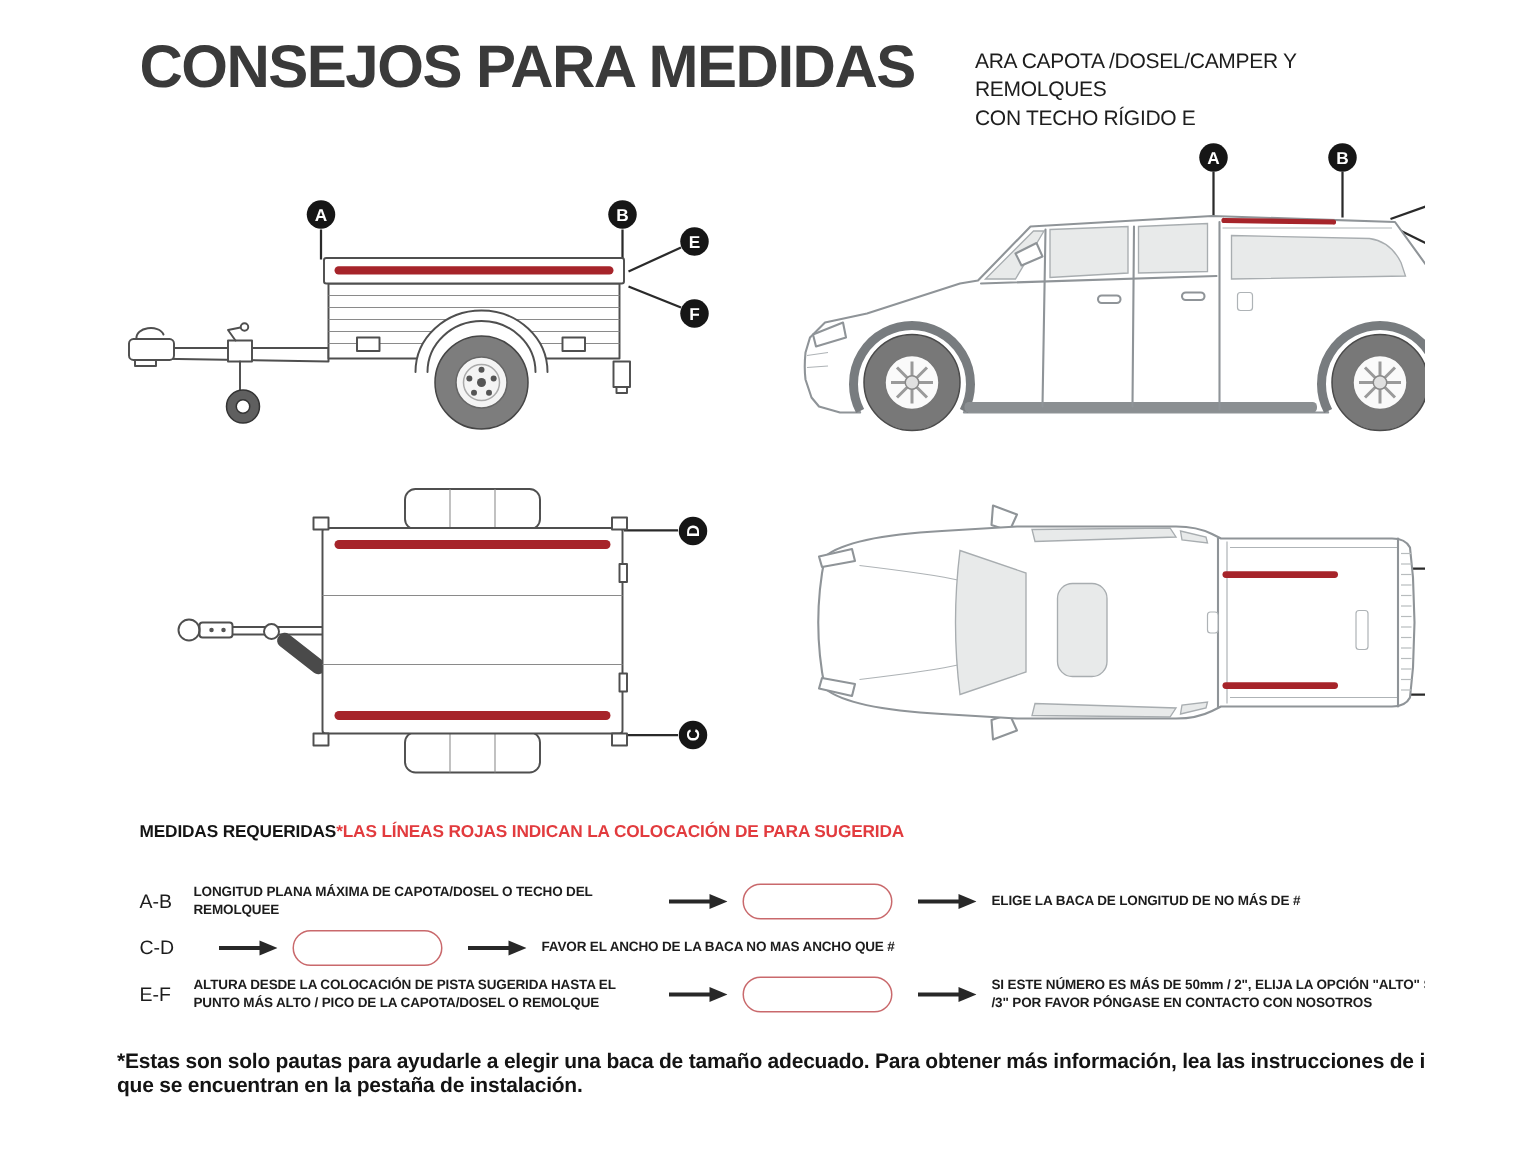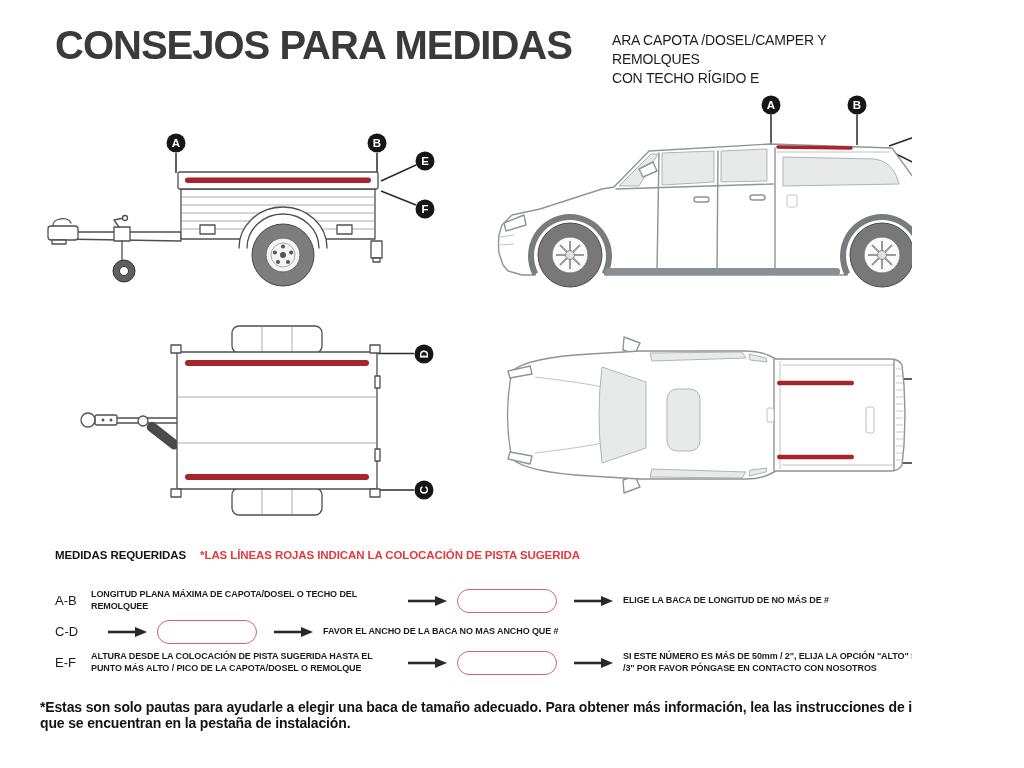--- a/index.html
+++ b/index.html
@@ -5,38 +5,38 @@
   :root{
     --c-redline:#A6242A;
     --c-redtext:#E23B3E;
     --c-pill:#C9696C;
     --c-marker:#161616;
     --c-ink:#1c1c1c;
     --c-title:#3a3a3a;
   }
   html,body{margin:0;padding:0;background:#fff;}
   .page{position:relative;width:912px;height:768px;background:#fff;overflow:hidden;
-        font-family:"Liberation Sans",sans-serif;color:var(--c-ink);}
+        font-family:"Liberation Sans",sans-serif;color:var(--c-ink);margin-left:38px;}
   .page-title{position:absolute;left:55px;top:24px;font-size:40px;line-height:42px;
         font-weight:bold;letter-spacing:-1px;color:var(--c-title);margin:0;}
   .subtitle{position:absolute;left:612px;top:31px;font-size:14px;line-height:19px;
         font-weight:normal;color:#1d1d1d;letter-spacing:-0.2px;}
   .diagram{position:absolute;}
   .conn{stroke:#2a2a2a;stroke-width:1.5;fill:none;}
   .s-dk{stroke:#4f4f4f;stroke-width:1.3;stroke-linejoin:round;stroke-linecap:round;fill:none;}
   .s-dk-thin{stroke:#8a8a8a;stroke-width:0.7;fill:none;}
   .s-lt{stroke:#8f9498;stroke-width:1.4;stroke-linejoin:round;stroke-linecap:round;fill:none;}
   .s-lt-thin{stroke:#aeb3b6;stroke-width:0.8;fill:none;}
   .wfill{fill:#fff;}
   .glass{fill:#e8eaea;stroke:#a8adb0;stroke-width:0.9;}
   .redline{fill:var(--c-redline);}
   .redstroke{stroke:var(--c-redline);stroke-width:3.5;stroke-linecap:round;fill:none;}
   .marker-bg{fill:var(--c-marker);}
   .marker-letter{font:bold 11.5px "Liberation Sans",sans-serif;fill:#ffffff;text-anchor:middle;}
-  .meas-head{position:absolute;left:55px;top:549px;display:flex;gap:14px;align-items:baseline;}
+  .meas-head{position:absolute;left:55px;top:549px;display:flex;align-items:baseline;}
   .meas-head .hd{font-size:11.5px;font-weight:bold;letter-spacing:-0.1px;color:#141414;}
   .meas-head .note{font-size:11.5px;font-weight:bold;letter-spacing:-0.1px;color:var(--c-redtext);}
   .rows{position:absolute;left:55px;top:585px;width:945px;}
   .m-row{display:flex;align-items:center;height:31px;}
   .m-id{width:36px;font-size:13px;font-weight:normal;flex:none;}
   .m-desc{width:300px;font-size:9px;font-weight:bold;line-height:11.5px;
           letter-spacing:-0.1px;flex:none;}
   .m-arrow{flex:none;margin-left:16px;width:40px;height:12px;}
   .pill{flex:none;margin-left:10px;width:100px;height:24px;border:1.5px solid var(--c-pill);
         border-radius:13px;background:#fff;box-sizing:border-box;}
@@ -287,21 +287,21 @@
       <text class="marker-letter" x="453" y="58.2" transform="rotate(-90 453 54)">D</text>
     </g>
     <g>
       <circle class="marker-bg" cx="453" cy="138" r="9.5"></circle>
       <text class="marker-letter" x="453" y="142.2" transform="rotate(-90 453 138)">C</text>
     </g>
   </svg>
 
   <div class="meas-head">
     <span class="hd">MEDIDAS REQUERIDAS</span>
-    <span class="note">*LAS LÍNEAS ROJAS INDICAN LA COLOCACIÓN DE PISTA SUGERIDA</span>
+    <span class="note">*LAS LÍNEAS ROJAS INDICAN LA COLOCACIÓN DE PARA SUGERIDA</span>
   </div>
 
   <div class="rows">
 
     <div class="m-row">
       <div class="m-id">A-B</div>
       <div class="m-desc">LONGITUD PLANA MÁXIMA DE CAPOTA/DOSEL O TECHO DEL REMOLQUEE</div>
       <svg class="m-arrow" viewBox="0 0 40 12">
         <line x1="1" y1="6" x2="29" y2="6" stroke="#282828" stroke-width="2.6"></line>
         <polygon points="28,1 40,6 28,11" fill="#282828"></polygon>

